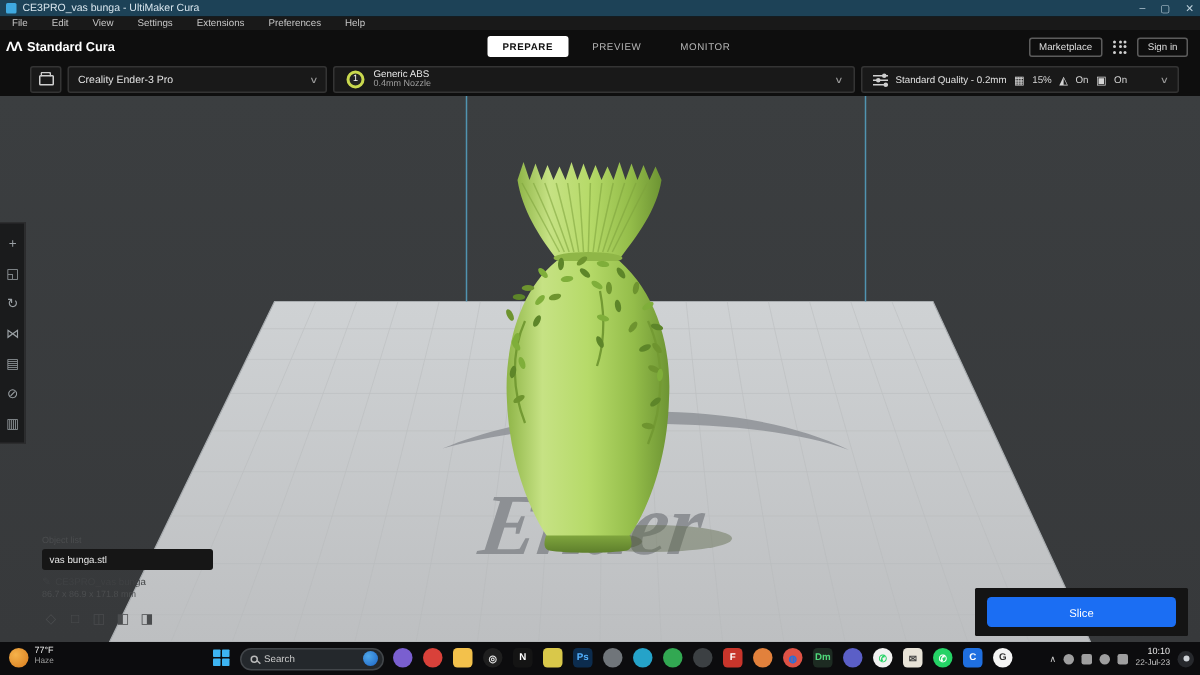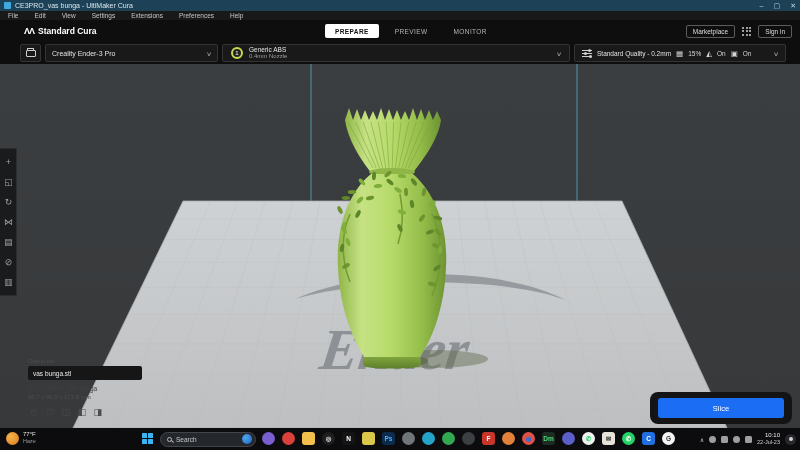--- a/index.html
+++ b/index.html
@@ -17,21 +17,21 @@
   #win-controls span { cursor:default; }
 
   
   #menubar { left:0; top:11px; width:800px; height:9px; background:#191919;
     display:flex; align-items:center; gap:0; z-index:30; }
   .mi { color:#c6c6c6; font-size:6.5px; padding:0 8px; line-height:9px; }
 
   
   #appheader { left:0; top:20px; width:800px; height:22px; background:#0e0e0e;
     display:flex; align-items:center; z-index:30; }
-  #logo { display:flex; align-items:center; gap:4px; margin-left:24px; }
+  #logo { display:flex; align-items:center; gap:4px; margin-left:4px; }
   #logo-mark { color:#fff; font-size:9px; font-weight:bold; letter-spacing:-1px; }
   #app-name { color:#fff; font-size:8.5px; font-weight:bold; }
   #tabs { position:absolute; left:325px; top:0; height:22px; display:flex; align-items:center; gap:6px; }
   .tab { height:14px; padding:0 10px; display:flex; align-items:center; border-radius:2px; }
   .tab span { font-size:6.5px; letter-spacing:.4px; color:#b5b5b5; }
   .tab.active { background:#ffffff; }
   .tab.active span { color:#111; font-weight:bold; }
   #header-right { margin-left:auto; display:flex; align-items:center; gap:7px; margin-right:8px; }
   .hbtn { border:1px solid #5c5c5c; border-radius:2px; color:#ddd; font-size:6.5px;
     padding:2px 6px; background:transparent; }
@@ -86,21 +86,21 @@
   #project-row { display:flex; align-items:center; gap:3px; margin-top:4px; }
   #project-row .pencil { color:#3f4143; font-size:7px; }
   #project-row .pname { color:#3f4143; font-size:6.5px; }
   #dims { color:#4b4d4f; font-size:6px; margin-top:2px; }
   #viewbtns { display:flex; gap:4px; margin-top:6px; }
   .vbtn { width:12px; height:12px; display:flex; align-items:center; justify-content:center;
     color:#4a4c4e; font-size:9px; }
 
   
   #slicepanel { left:650px; top:392px; width:142px; height:32px; background:#141414;
-    border-radius:8px; z-index:10; display:flex; align-items:center; justify-content:center; }
+    border-radius:1px; z-index:10; display:flex; align-items:center; justify-content:center; }
   #slice-button { width:126px; height:20px; border:none; border-radius:3px;
     color:#fff; font-size:7.5px; }
 
   
   #taskbar { left:0; top:428px; width:800px; height:22px; background:#0c0c0e;
     z-index:40; }
   #weather { left:6px; top:3px; display:flex; align-items:center; gap:4px; }
   #weather-icon { width:13px; height:13px; border-radius:50%;
     background:radial-gradient(circle at 35% 35%, #f6b24a, #d87c1e); }
   #weather-text { display:flex; flex-direction:column; line-height:7px; }

